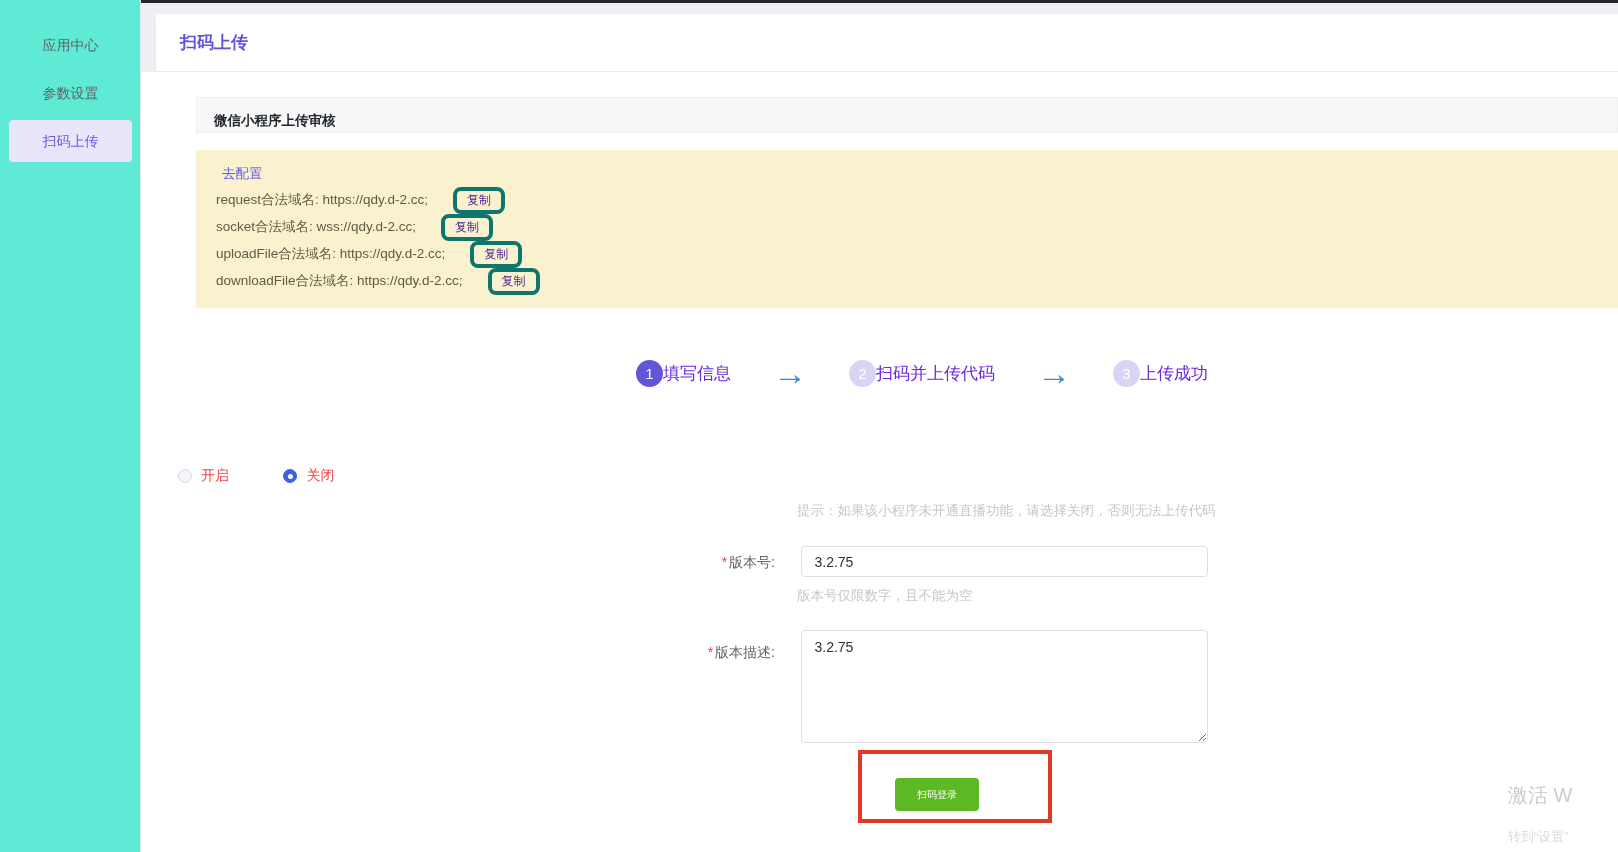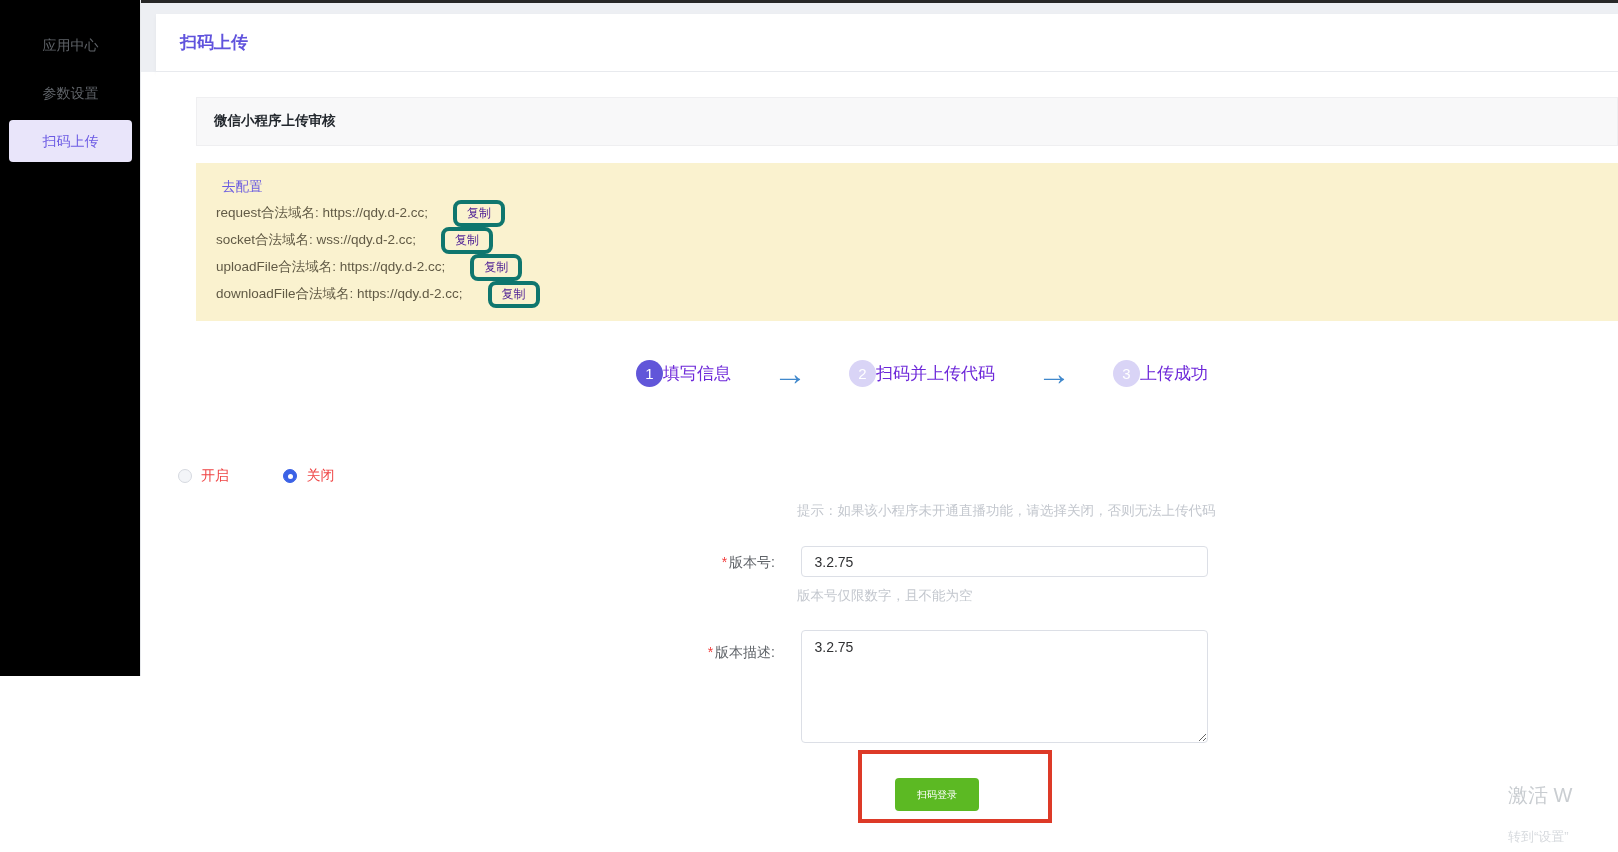--- a/index.html
+++ b/index.html
@@ -3,35 +3,35 @@
 <meta charset="utf-8">
 <style>
   * { margin:0; padding:0; box-sizing:border-box; }
   html,body { width:1618px; height:852px; overflow:hidden; background:#fff;
     font-family:"Liberation Sans","DejaVu Sans",sans-serif; }
   .topline { position:absolute; left:130px; top:0; right:0; height:3px; background:#272727; }
   .topstrip { position:absolute; left:141px; top:3px; right:0; height:11px; background:#edeff3; }
   .gutter { position:absolute; left:141px; top:3px; width:15px; height:69px; background:#edeff3; }
 
   
-  .sidebar { position:absolute; left:0; top:0; width:141px; height:676px; background:#000000;
+  .sidebar { position:absolute; left:0; top:0; width:141px; height:852px; background:#5eead4;
     border-right:1px solid #e7e9ec; padding-top:24px; }
   .side-item { width:123px; margin:0 9px 6px 9px; height:42px; line-height:42px; text-align:center;
     font-size:14px; color:#5f6368; border-radius:4px; cursor:pointer; }
   .side-item.active { background:#e9e5fa; color:#6c5be4; }
 
   
   .titlebar { position:absolute; left:156px; top:14px; right:0; height:58px; background:#fff;
     border-bottom:1px solid #e8eaee; box-shadow:0 2px 4px rgba(0,0,0,0.04); }
   .titlebar h1 { font-size:17px; font-weight:bold; color:#6053dd; line-height:58px; padding-left:24px; }
 
   
   .content { position:absolute; left:156px; top:72px; right:0; bottom:0; background:#fff; }
 
-  .card-header { margin:25px 0 17px 40px; height:49px; background:#f8f8f9; border:1px solid #efeff1;
+  .card-header { margin:25px 0 17px 40px; height:36px; background:#f8f8f9; border:1px solid #efeff1;
     line-height:45px; padding-left:17px; font-size:13.5px; font-weight:bold; color:#23282e; }
 
   .notice { margin:14px 0 0 40px; background:#faf2cf; padding:12px 20px 13px 20px;
     font-size:13.5px; color:#615a45; }
   .notice-line { min-height:24.5px; display:flex; align-items:center; white-space:nowrap; }
   .notice-link { color:#6a5be0; margin-left:6px; cursor:pointer; text-decoration:none; }
   .btn-copy { display:inline-block; margin-left:25px; padding:2px 10px; font-size:12px; line-height:15px;
     color:#4c1d95; border:4px solid #0f766e; border-radius:8px; background:transparent; cursor:pointer; }
   .btn-copy.second { margin-left:14px; }
 

